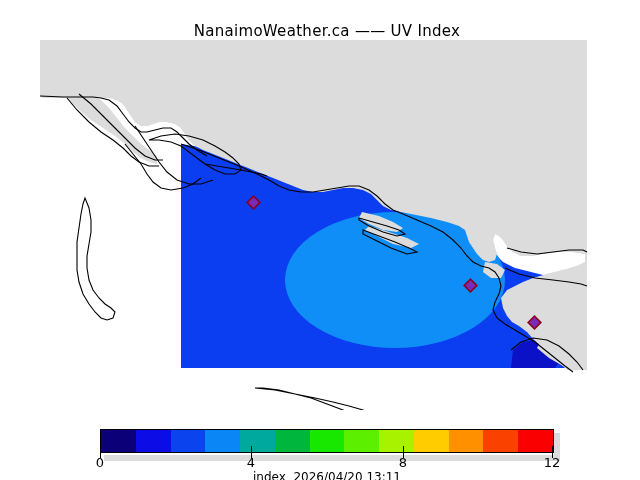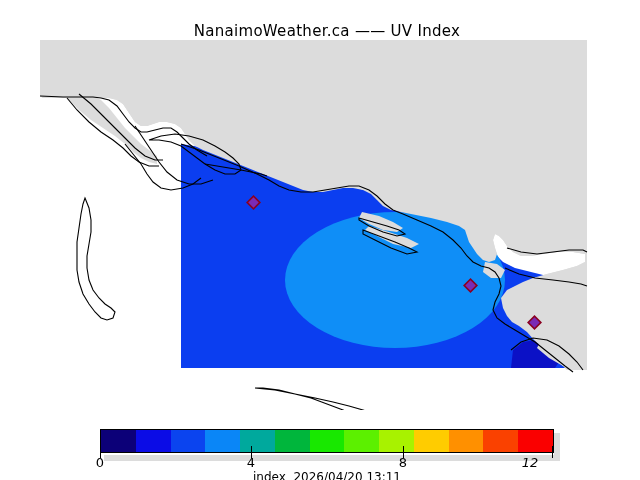--- a/index.html
+++ b/index.html
@@ -341,18 +341,18 @@
         <div class="cb-seg" style="background: rgb(250, 0, 0);"></div>
       </div>
     <div id="colorbar-ticks">
         <div class="cb-tick" style="left: 93px;"></div>
         <div class="cb-tick-label" style="left: 93px;">0</div>
         <div class="cb-tick" style="left: 244px;"></div>
         <div class="cb-tick-label" style="left: 244px;">4</div>
         <div class="cb-tick" style="left: 396px;"></div>
         <div class="cb-tick-label" style="left: 396px;">8</div>
         <div class="cb-tick" style="left: 545px;"></div>
-        <div class="cb-tick-label" style="left: 523px; font-style: italic;">12</div>
+        <div class="cb-tick-label" style="left: 545px;">12</div>
       </div>
     <div id="colorbar-caption">index  2026/04/20 13:11</div>
   </div>
 
 </div>
 
 </body></html>

